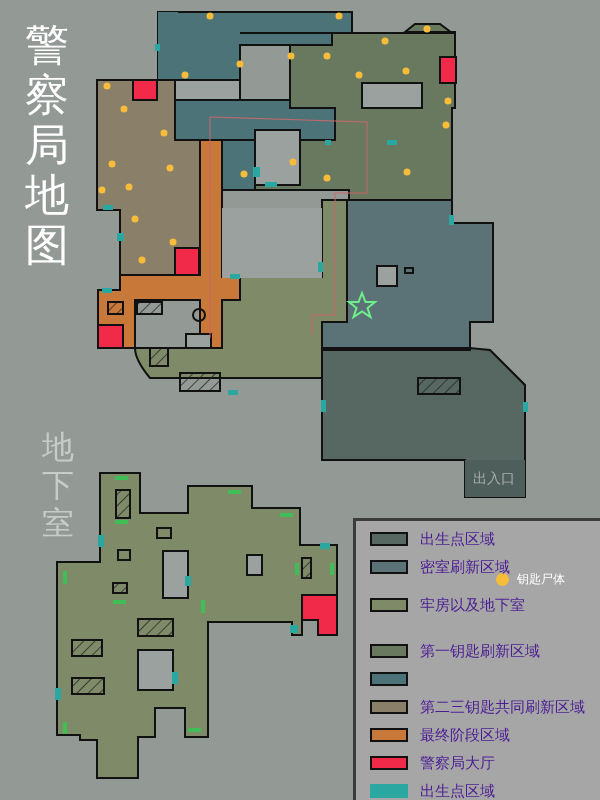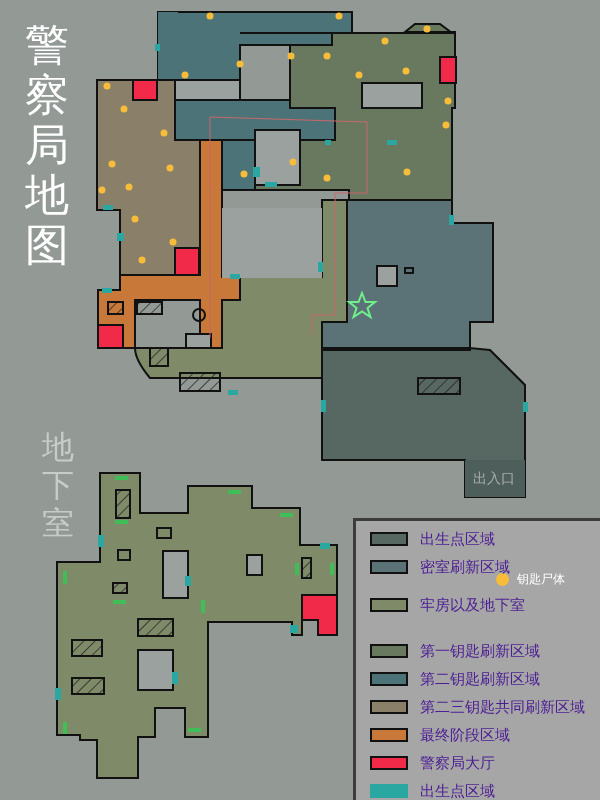--- a/index.html
+++ b/index.html
@@ -184,21 +184,20 @@
   <div class="lg-row" style="top:72px">
       <div class="sw" style="background:#7f8a68"></div>
       <span class="lg-label">牢房以及地下室</span>
     </div>
   <div class="lg-row" style="top:118px">
       <div class="sw" style="background:#69795f"></div>
       <span class="lg-label">第一钥匙刷新区域</span>
     </div>
   <div class="lg-row" style="top:146px">
       <div class="sw" style="background:#4c7478"></div>
-      <span class="lg-label">第二钥匙刷新区域</span>
     </div>
   <div class="lg-row" style="top:202px">
       <div class="sw" style="background:#c87939"></div>
       <span class="lg-label">最终阶段区域</span>
     </div>
   <div class="lg-row" style="top:174px">
       <div class="sw" style="background:#8a7f69"></div>
       <span class="lg-label">第二三钥匙共同刷新区域</span>
     </div>
   <div class="lg-row" style="top:230px">

